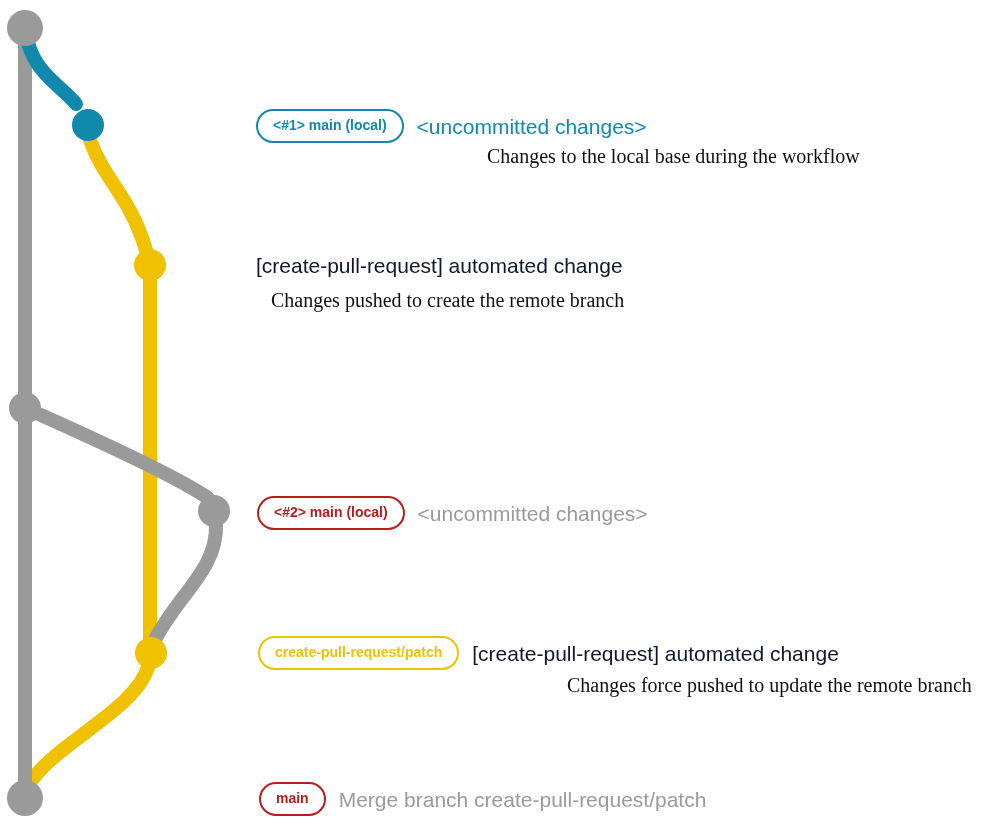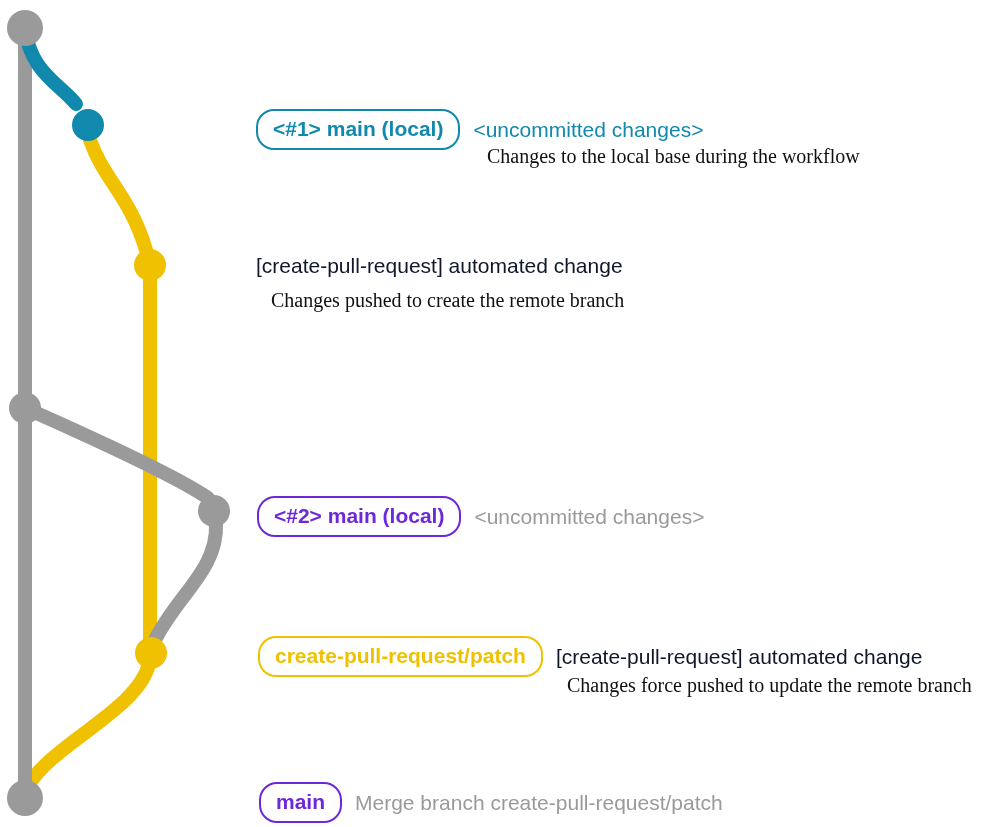--- a/index.html
+++ b/index.html
@@ -52,28 +52,28 @@
   
   .pill {
     display: inline-flex;
     align-items: center;
     justify-content: center;
     box-sizing: border-box;
     border: 2px solid currentColor;
     border-radius: 18px;
     font-family: "Liberation Sans", sans-serif;
     font-weight: bold;
-    font-size: 21px;
+    font-size: 14px;
     line-height: 1;
     padding: 7px 15px 9px 15px;
     white-space: nowrap;
     background: #ffffff;
   }
   .pill.teal   { color: #1089ad; }
-  .pill.grey   { color: #6d28d9; }
+  .pill.grey   { color: #b91c1c; }
   .pill.yellow { color: #efc100; }
   
   .subject {
     font-family: "Liberation Sans", sans-serif;
     font-size: 21px;
     line-height: 1;
     white-space: nowrap;
     margin-left: 13px;
   }
   .subject.teal   { color: #1089ad; }

